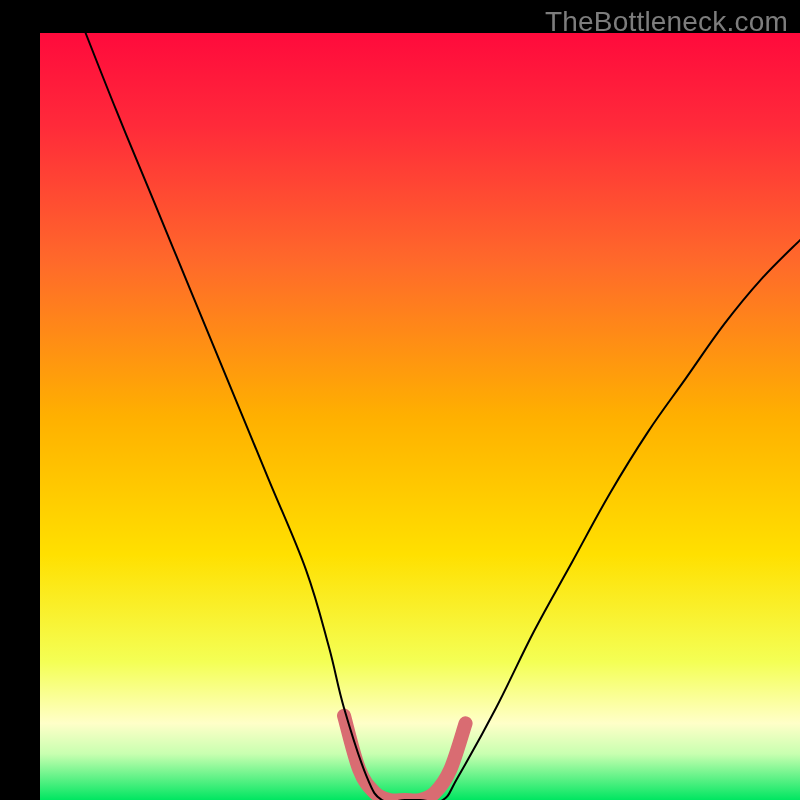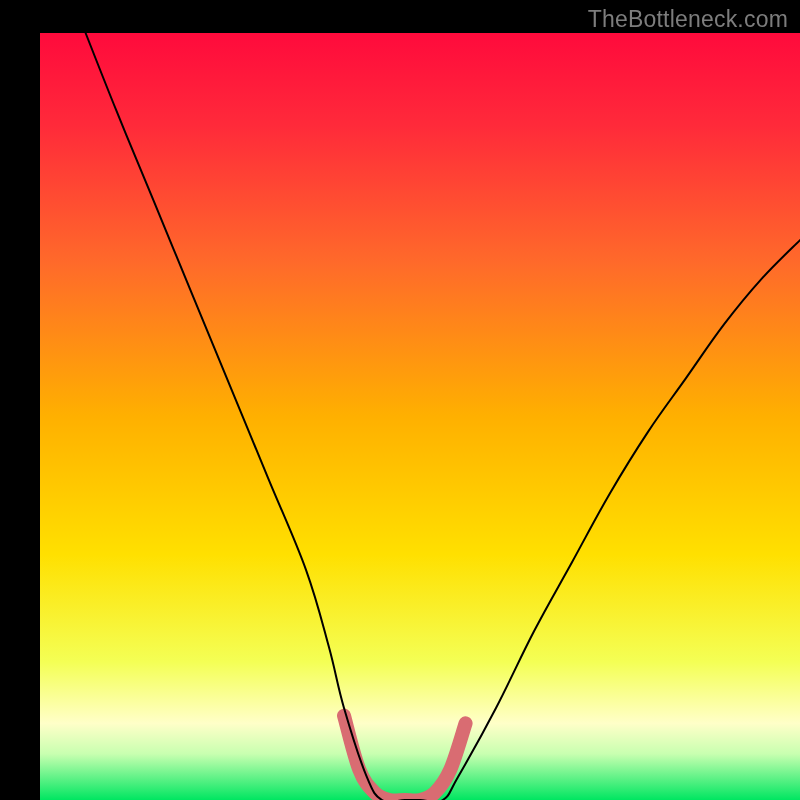--- a/index.html
+++ b/index.html
@@ -15,21 +15,21 @@
     position: relative;
     width: 800px;
     height: 800px;
     background: #000;
   }
   .watermark {
     position: absolute;
     top: 6px;
     right: 12px;
     color: #7d7d7d;
-    font-size: 23px;
+    font-size: 28px;
     font-weight: 500;
     letter-spacing: 0.2px;
     z-index: 20;
     pointer-events: none;
   }
   svg {
     position: absolute;
     top: 0;
     left: 0;
   }

